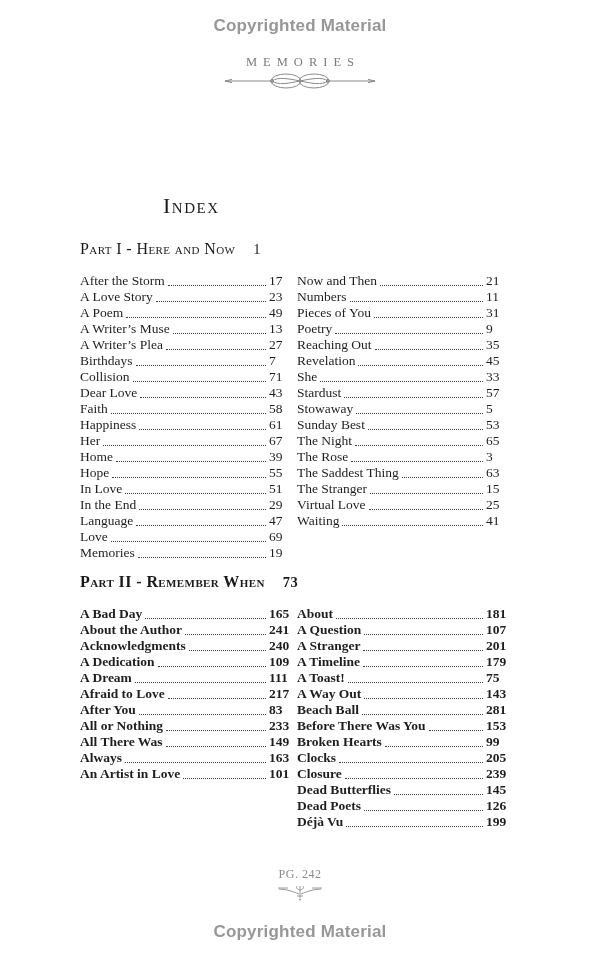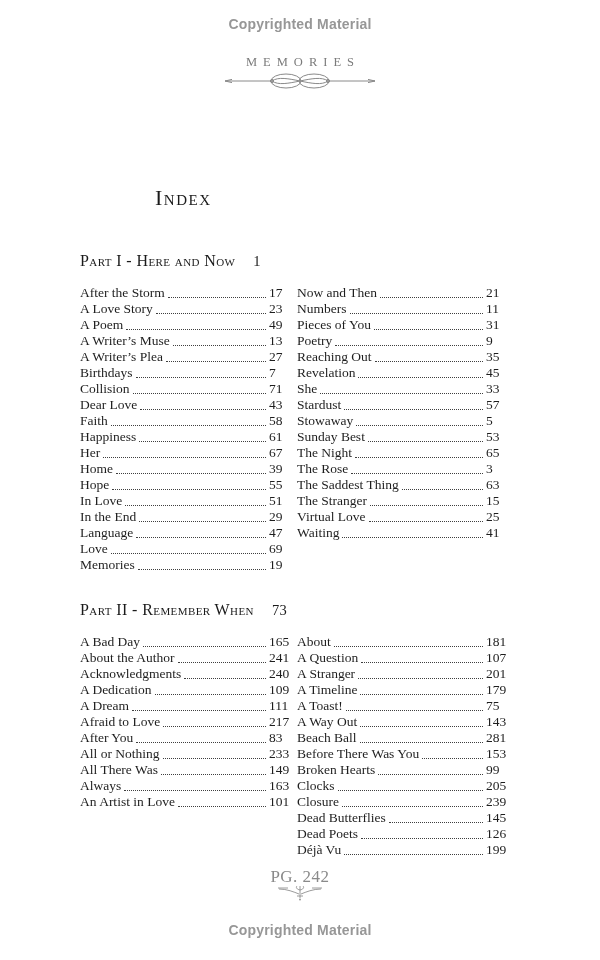--- a/index.html
+++ b/index.html
@@ -2,50 +2,50 @@
 <html><head>
 <meta charset="utf-8">
 <style>
   html,body{margin:0;padding:0;}
   body{
     width:600px;height:960px;background:#ffffff;position:relative;
     font-family:"Liberation Serif", serif;color:#212121;overflow:hidden;
   }
   .copyright{
     position:absolute;left:0;width:600px;text-align:center;
-    font-family:"Liberation Sans", sans-serif;font-size:14px;font-weight:bold;
+    font-family:"Liberation Sans", sans-serif;font-size:17px;font-weight:bold;
     color:#979797;letter-spacing:0.2px;
   }
   .copyright.top{top:16px;}
   .copyright.bottom{top:922px;}
   .book-title{
     position:absolute;top:55px;left:0;width:600px;text-align:center;
     font-size:12.5px;letter-spacing:6px;color:#7b7b7b;padding-left:6px;box-sizing:border-box;
   }
   .ornament{position:absolute;top:71px;left:222px;}
   .index-title{
-    position:absolute;top:185px;left:155px;margin:0;
+    position:absolute;top:185px;left:155px;margin:8px;
     font-variant:small-caps;font-weight:normal;font-size:22px;letter-spacing:1.5px;color:#1a1a1a;
   }
-  .content{position:absolute;top:252px;left:80px;width:430px;}
-  .part + .part{margin-top:28px;}
+  .content{position:absolute;top:240px;left:80px;width:430px;}
+  .part + .part{margin-top:12px;font-weight:bold;}
   .part-header{
     display:flex;align-items:baseline;gap:18px;height:20px;
     font-variant:small-caps;font-size:16px;letter-spacing:0.4px;color:#1a1a1a;
   }
   .part-page{font-size:14.5px;}
   .cols{display:flex;gap:4px;margin-top:13px;}
   .col{flex:1;min-width:0;}
   .row{display:flex;align-items:flex-end;height:16px;font-size:13.5px;color:#1e1e1e;}
   .t{white-space:nowrap;}
   .dots{flex:1;margin:0 3px 3.5px 3px;border-bottom:1.5px dotted #3f3f3f;min-width:8px;}
   .n{width:24px;text-align:left;white-space:nowrap;}
   .footer-pg{
     position:absolute;top:867px;left:0;width:600px;text-align:center;
-    font-size:17px;letter-spacing:0.5px;color:#8a8a8a;
+    font-size:12px;letter-spacing:0.5px;color:#8a8a8a;
   }
   .fleuron{position:absolute;top:884px;left:277px;}
 </style>
 </head>
 <body>
 
 <div class="copyright top">Copyrighted Material</div>
 
 <div class="book-title">MEMORIES</div>
 

